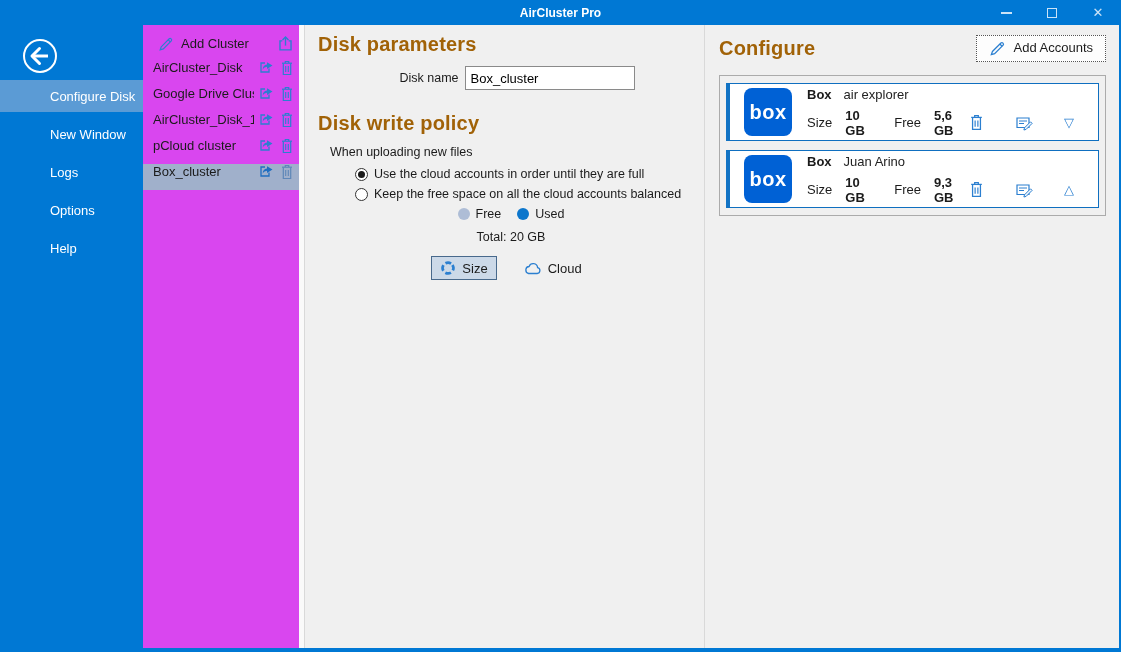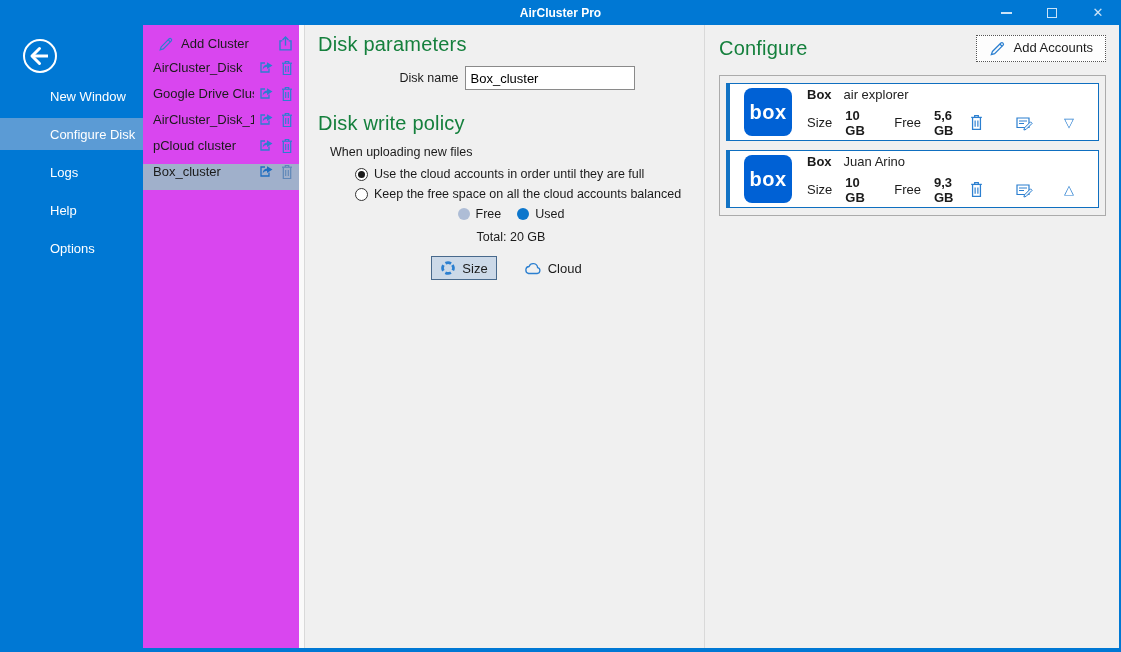--- a/index.html
+++ b/index.html
@@ -36,21 +36,21 @@
   .cluster-header { height:35px; display:flex; align-items:center; padding:2px 10px 0 15px; }
   .cluster-header .add-label { font-size:13px; color:#1b1b1b; margin-left:7px; }
   .cluster-header .spacer { flex:1; }
   .cluster-row { height:26px; display:flex; align-items:flex-start; padding:0 10px 0 10px; cursor:pointer; }
   .cluster-row.selected { background:#a0b0cb; }
   .cluster-row .cname { font-size:13px; color:#1b1b1b; flex:1; white-space:nowrap; overflow:hidden; }
   .cluster-row .icn { margin-left:5px; display:flex; align-items:center; cursor:pointer; }
 
   
   .main-panel { width:400px; flex:none; border-right:1px solid #d9d9d9; padding:8px 0 0 13px; position:relative; }
-  h1.section { font-size:20px; font-weight:400; color:#15803d; letter-spacing:0.2px; }
+  h1.section { font-size:20px; font-weight:700; color:#a16207; letter-spacing:0.2px; }
   .disk-name-row { display:flex; align-items:center; margin:10px 0 0 12px;justify-content:center; }
   .disk-name-row label { font-size:12.5px; color:#1b1b1b; margin-right:6px; }
   .disk-name-row input { width:170px; height:24px; border:1px solid #8a8a8a; background:#fff;
                          font-size:13px; padding:2px 5px; font-family:"Liberation Sans",sans-serif; }
   .policy-section { margin-top:22px; }
   .policy-label { font-size:12.5px; color:#1b1b1b; margin:10px 0 8px 12px; }
   .radio-row { display:flex; align-items:flex-end; margin:0 0 6px 31px; cursor:pointer; }
   .radio { width:13px; height:13px; border:1px solid #333; border-radius:50%; background:#fff; flex:none; }
   .radio.sel::after { content:''; display:block; width:7px; height:7px; margin:2px; background:#1a1a1a; border-radius:50%; }
   .radio-row span { font-size:12.5px; color:#1b1b1b; margin-left:6px; }
@@ -118,34 +118,34 @@
       <div class="back-btn">
         <span class="icn">
           <svg width="38" height="38" viewBox="0 0 38 38">
             <circle cx="19" cy="19" r="16" fill="none" stroke="#ffffff" stroke-width="2"></circle>
             <path d="M12,19 h15" stroke="#ffffff" stroke-width="3" fill="none"></path>
             <path d="M18.5,11.5 L11,19 L18.5,26.5" stroke="#ffffff" stroke-width="3" fill="none" stroke-linejoin="round" stroke-linecap="round"></path>
           </svg>
         </span>
       </div>
       <div class="nav">
+        <div class="nav-item selected">
+            <span>Configure Disk</span>
+          </div>
         <div class="nav-item">
             <span>New Window</span>
           </div>
-        <div class="nav-item selected">
-            <span>Configure Disk</span>
-          </div>
         <div class="nav-item">
             <span>Logs</span>
           </div>
         <div class="nav-item">
+            <span>Options</span>
+          </div>
+        <div class="nav-item">
             <span>Help</span>
-          </div>
-        <div class="nav-item">
-            <span>Options</span>
           </div>
       </div>
     </div>
 
     <div class="cluster-panel">
       <div class="cluster-header">
         <span class="icn">
           <svg width="16" height="16" viewBox="0 0 16 16">
               <path d="M3.2,10.8 L11.2,2.8 a1.5,1.5 0 0 1 2.1,2.1 L5.3,12.9 L2.2,13.8 Z" fill="none" stroke="#2b7fd0" stroke-width="1.2"></path>
               <path d="M10.2,3.8 l2.1,2.1" stroke="#2b7fd0" stroke-width="1.2"></path>

